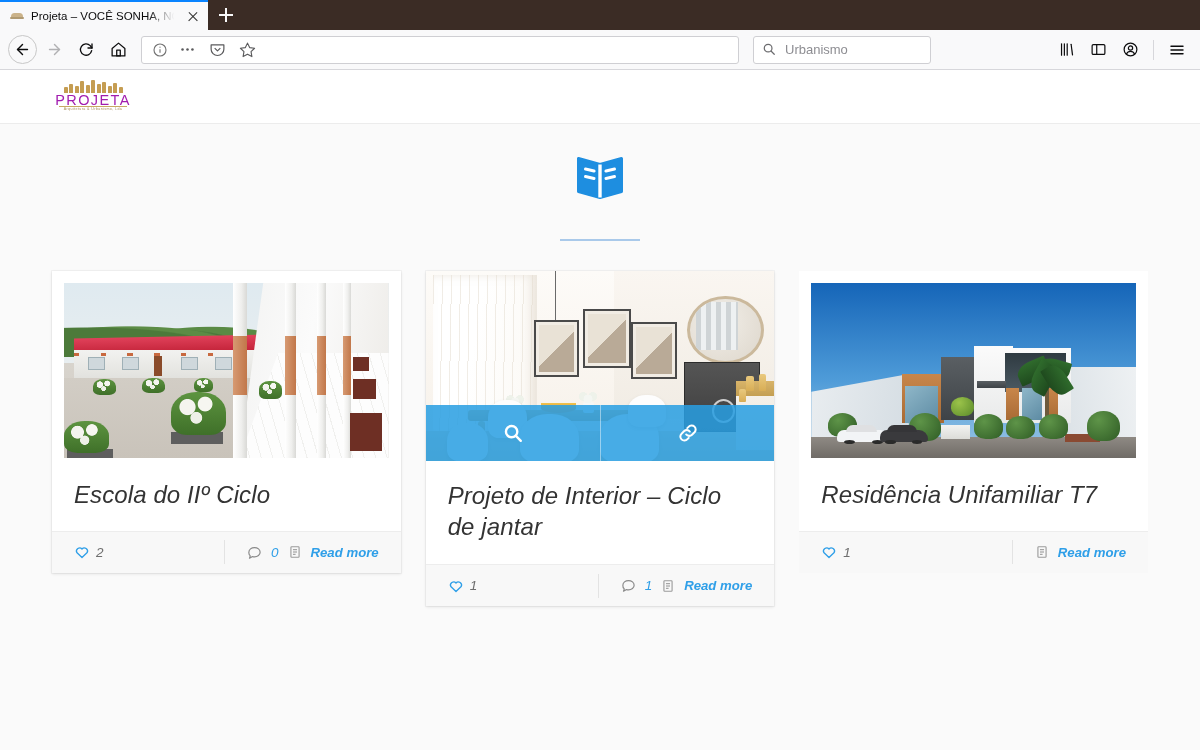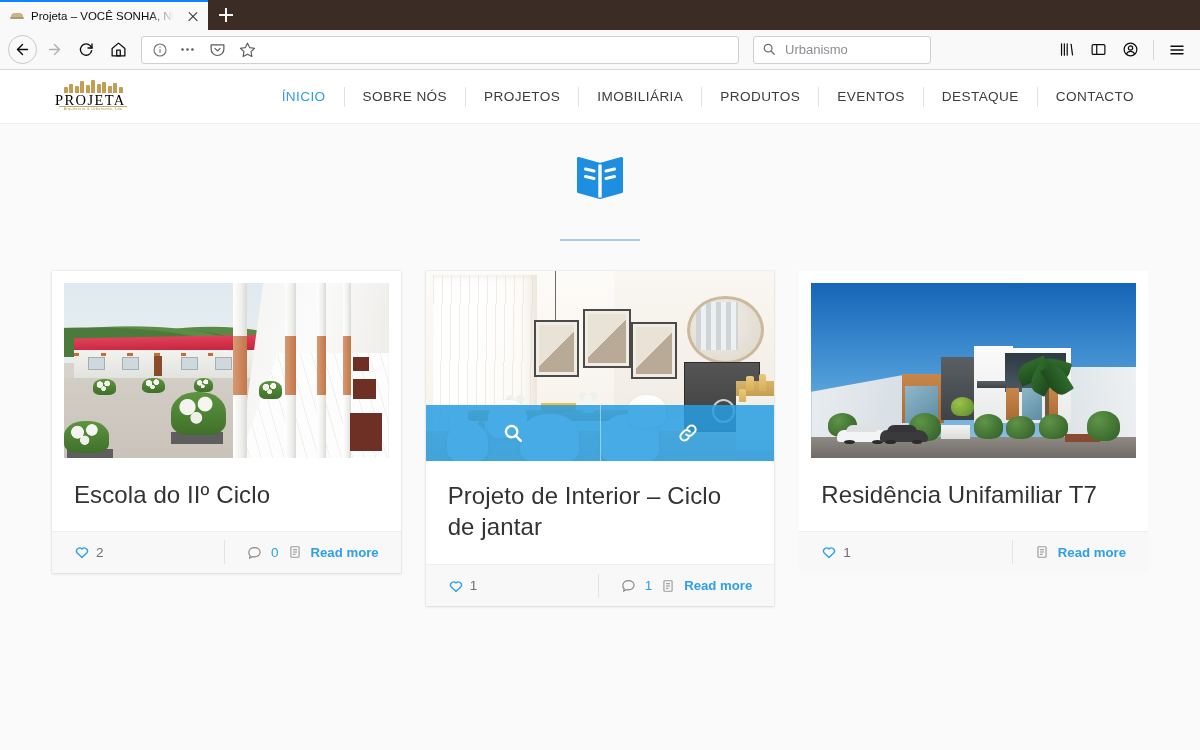--- a/index.html
+++ b/index.html
@@ -99,23 +99,23 @@
   }
   .logo { margin-left: 55px; width: 76px; height: 40px; position: relative; }
   .logo-sky {
     position: absolute; left: 6px; top: 1px; width: 64px; height: 15px;
     display: flex; align-items: flex-end; gap: 1.5px; justify-content: center;
   }
   .logo-sky i {
     display: block; width: 4px; background: #c59d52; border-radius: 1px 1px 0 0;
   }
   .logo-word {
-    position: absolute; left: 0; top: 16px; width: 76px; 
-    font-family: Liberation Serif, serif; font-size: 14.5px; letter-spacing: 1.4px;
-    color: #000000; line-height: 1;
+    position: absolute; left: 0; top: 16px; width: 76px; text-align: center;
+    font-family: Liberation Sans, sans-serif; font-size: 14.5px; letter-spacing: 1.4px;
+    color: #a21caf; line-height: 1;
   }
   .logo-rule { position: absolute; left: 4px; top: 29px; width: 68px; height: 1px; background: #c8a964; }
   .logo-sub {
     position: absolute; left: 0; top: 30px; width: 76px; text-align: center;
     font-size: 3.6px; letter-spacing: .4px; color: #a8takes; color: #a98f5c;
   }
 
   .mainnav { margin-left: auto; margin-right: 48px; display: flex; align-items: center; }
   .navitem {
     font-size: 13.6px; color: #3d3d3d; letter-spacing: .4px; padding: 0 18px;
@@ -135,21 +135,21 @@
     color: #2e2e2e; letter-spacing: .6px;
   }
   .title-rule {
     margin: 38px auto 0; width: 80px; height: 2px; background: #a9c9ea;
   }
 
   
   .grid {
     margin-top: 30px; padding: 0 52px; display: flex; gap: 25px; align-items: flex-start;
   }
-  .card { width: 349px; background: #fff; position: relative; }
+  .card { width: 349px; background: #fff; position: relative; font-style: italic; }
   .card.shadowed { box-shadow: 0 1px 3px rgba(0,0,0,.10), 0 0 0 1px rgba(0,0,0,.03); }
 
   .thumb { position: relative; overflow: hidden; }
   .card.padded .thumb { margin: 12px 12px 0; height: 175px; }
   .card.flush .thumb { height: 190px; }
 
   .card-title {
     font-size: 24px; font-weight: 300; color: #333; line-height: 1.28;
     padding: 22px 22px 20px; letter-spacing: .1px;
   }
@@ -416,30 +416,20 @@
           <i style="height:11px"></i>
         <i style="height:7px"></i>
           <i style="height:10px"></i>
           <i style="height:6px"></i>
       </span>
       <span class="logo-word">PROJETA</span>
       <span class="logo-rule"></span>
       <span class="logo-sub">Arquitetura &amp; Urbanismo, Lda</span>
     </div>
 
-    <nav class="mainnav">
-      <span class="navitem active">ÍNICIO</span>
-      <span class="navitem">SOBRE NÓS</span>
-      <span class="navitem">PROJETOS</span>
-      <span class="navitem">IMOBILIÁRIA</span>
-      <span class="navitem">PRODUTOS</span>
-      <span class="navitem">EVENTOS</span>
-      <span class="navitem">DESTAQUE</span>
-      <span class="navitem">CONTACTO</span>
-    </nav>
   </div>
 
   <div class="page">
 
     <div class="section-icon">
       <svg width="52" height="46" viewBox="0 0 52 46" fill="none">
         <path d="M26 9.5 4.5 3.5v33L26 42.5 47.5 36.5v-33z" fill="#1e8ee0"></path>
         <path d="M26 9.5 4.5 3.5v33L26 42.5 47.5 36.5v-33z" stroke="#1e8ee0" stroke-width="3" stroke-linejoin="round"></path>
         <path d="M26 9.5v33" stroke="#ffffff" stroke-width="3.4"></path>
         <g stroke="#ffffff" stroke-width="3" stroke-linecap="round">

